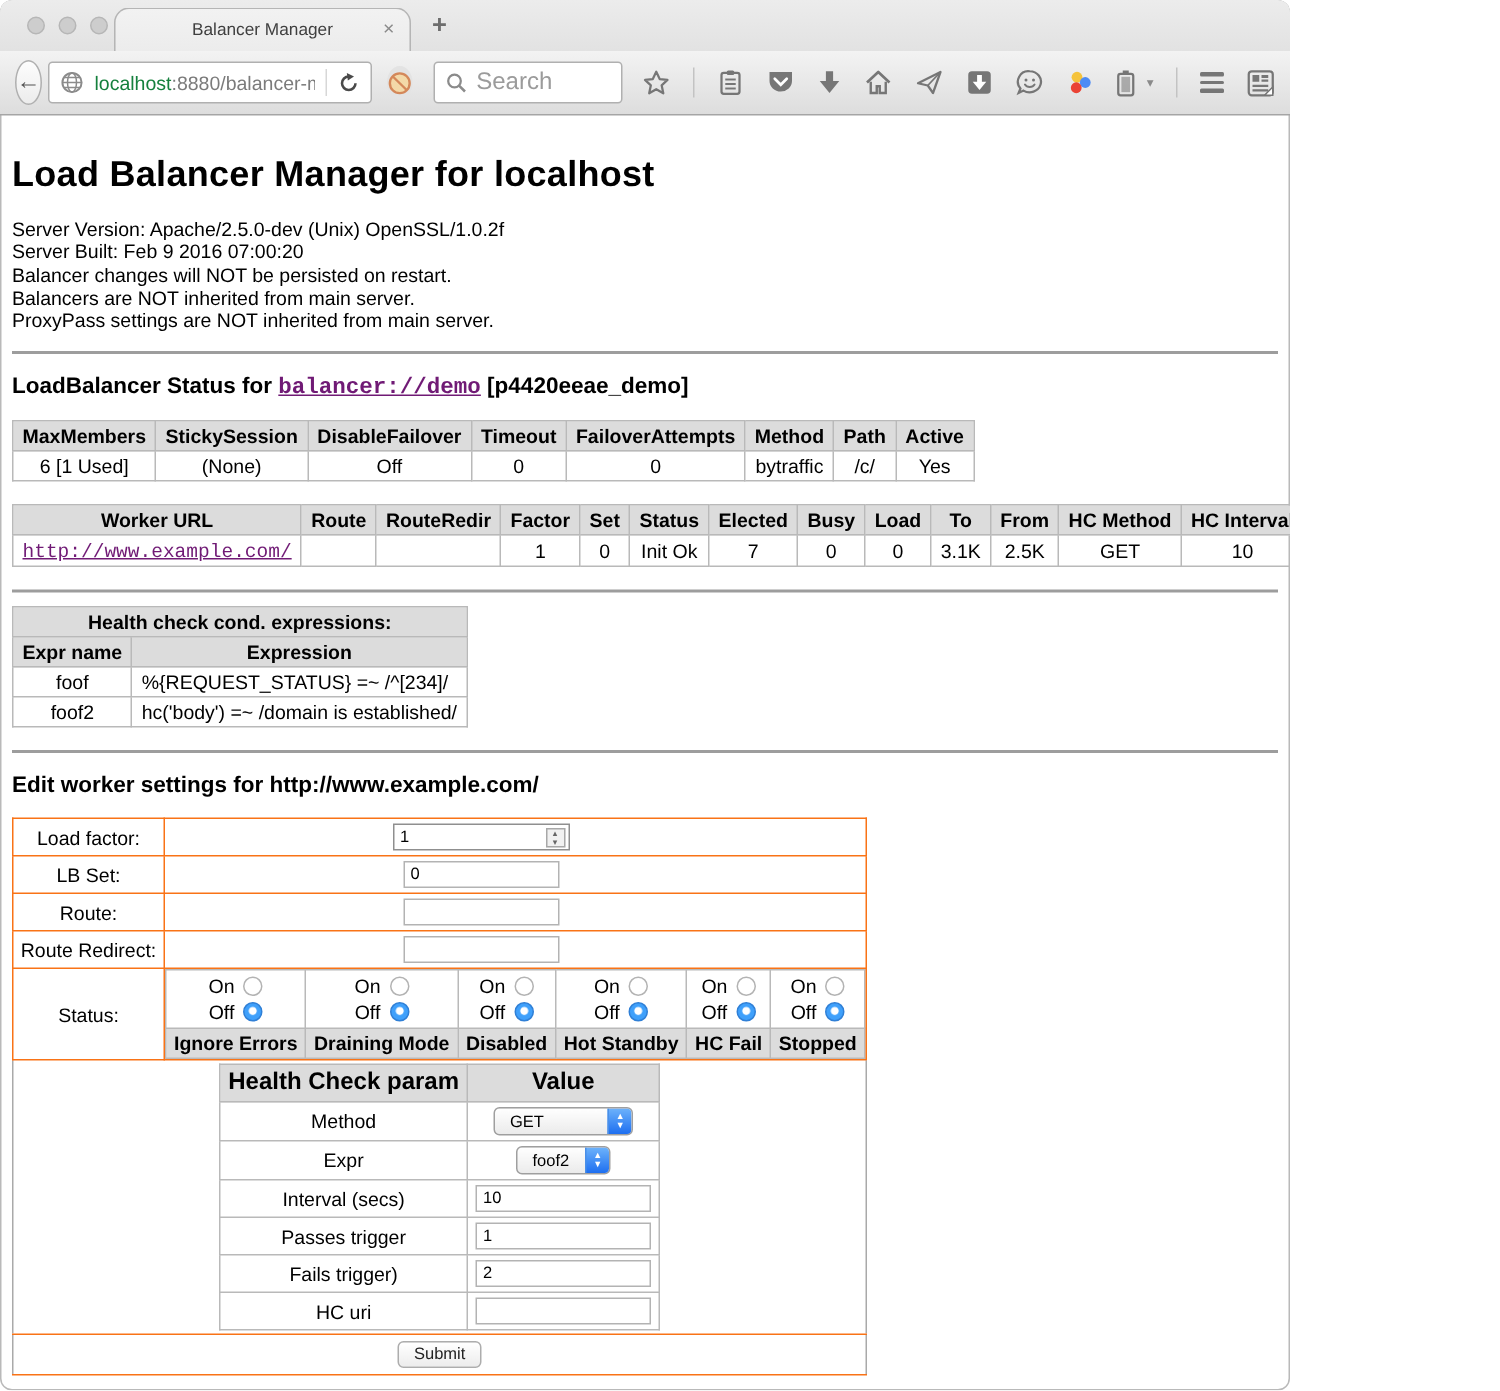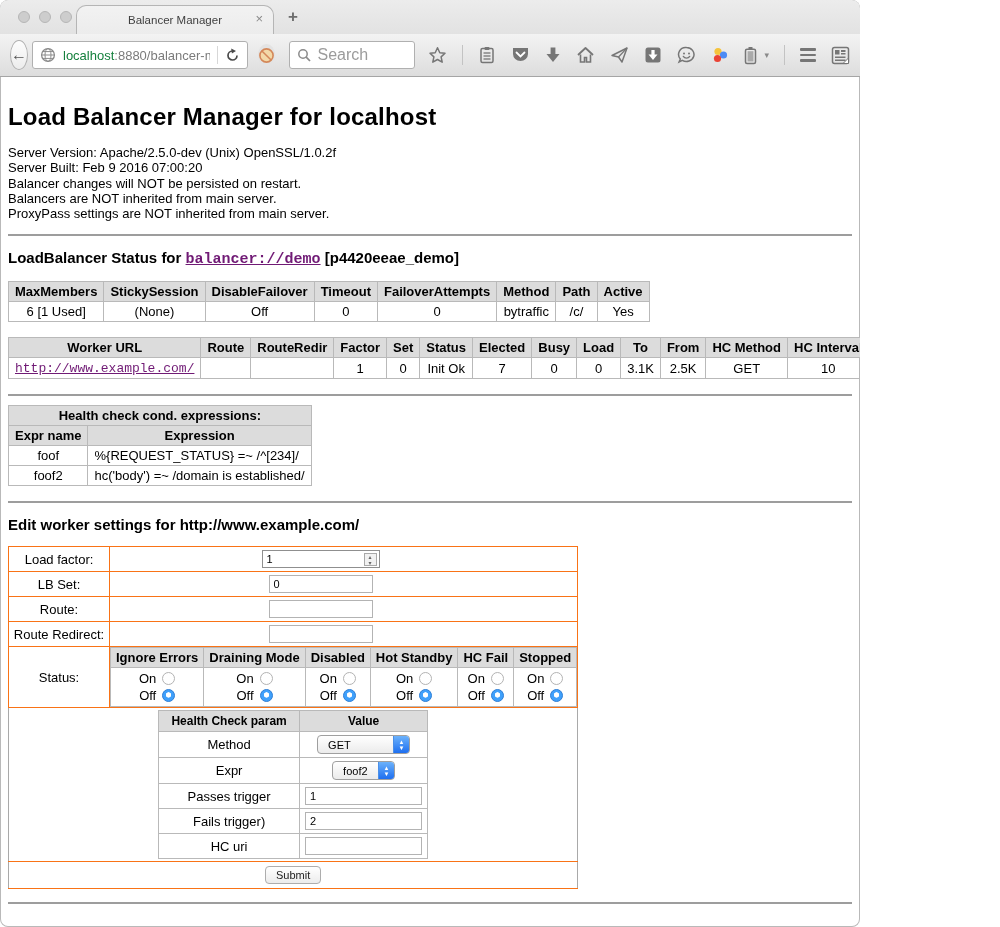--- a/index.html
+++ b/index.html
@@ -76,21 +76,21 @@
 
   table.status { border-collapse:collapse; width:100%; }
   table.status th, table.status td { border:1px solid #b9b9b9; padding:2px 5px; text-align:center; white-space:nowrap; }
   table.status th { background:#dcdcdc; font-size:13px; }
   .radio-line { display:flex; align-items:center; justify-content:center; gap:6px; font-size:13px; height:17px; }
   .radio { width:13px; height:13px; border-radius:50%; background:#fff; border:1px solid #b3b3b3; display:inline-block; }
   .radio.on { border:1px solid #2f7fd6; background:radial-gradient(circle at 50% 45%, #fff 0 2.4px, #3fa0fb 2.9px 100%); }
 
   table.hc { border-collapse:collapse; margin:1px auto; border:1px solid #a9a9a9; }
   table.hc th, table.hc td { border:1px solid #b9b9b9; padding:3px 5px; text-align:center; white-space:nowrap; }
-  table.hc th { background:#dcdcdc; font-size:12px; }
+  table.hc th { background:#dcdcdc; font-size:16px; }
   .hc-param { width:141px; font-size:13px; }
   .hc-val { width:126px; }
   input.hctxt { width:117px; height:18px; border:1px solid #b3b3b3; font-size:11px; padding:1px 4px;
                 font-family:"Liberation Sans",sans-serif; }
 
   .mac-select { display:inline-flex; align-items:center; border:1px solid #9f9f9f; border-radius:4px;
                 background:linear-gradient(#ffffff,#ebebeb); height:19px; font-size:11px; overflow:hidden; }
   .mac-select .sel-text { padding:0 6px 0 10px; flex:1; text-align:left; }
   .mac-select .stepper { width:16px; align-self:stretch; background:linear-gradient(#6cb2fb,#1e6ff0);
                          color:#fff; display:flex; flex-direction:column; align-items:center; justify-content:center;
@@ -353,89 +353,89 @@
       <tr>
         <td class="lbl">Route Redirect:</td>
         <td class="fld"><input class="txt shift-l" type="text" value="" style=""></td>
       </tr>
       <tr>
         <td class="lbl">Status:</td>
         <td style="padding:0">
           <table class="status">
             <tbody>
                   <tr>
+              <td>
+                <div class="radio-line">
+                        <span>On</span>
+                        <span class="radio"></span>
+                      </div>
+                <div class="radio-line">
+                        <span>Off</span>
+                        <span class="radio on"></span>
+                      </div>
+              </td>
+              <td>
+                <div class="radio-line">
+                        <span>On</span>
+                        <span class="radio"></span>
+                      </div>
+                <div class="radio-line">
+                        <span>Off</span>
+                        <span class="radio on"></span>
+                      </div>
+              </td>
+              <td>
+                <div class="radio-line">
+                        <span>On</span>
+                        <span class="radio"></span>
+                      </div>
+                <div class="radio-line">
+                        <span>Off</span>
+                        <span class="radio on"></span>
+                      </div>
+              </td>
+              <td>
+                <div class="radio-line">
+                        <span>On</span>
+                        <span class="radio"></span>
+                      </div>
+                <div class="radio-line">
+                        <span>Off</span>
+                        <span class="radio on"></span>
+                      </div>
+              </td>
+              <td>
+                <div class="radio-line">
+                        <span>On</span>
+                        <span class="radio"></span>
+                      </div>
+                <div class="radio-line">
+                        <span>Off</span>
+                        <span class="radio on"></span>
+                      </div>
+              </td>
+              <td>
+                <div class="radio-line">
+                        <span>On</span>
+                        <span class="radio"></span>
+                      </div>
+                <div class="radio-line">
+                        <span>Off</span>
+                        <span class="radio on"></span>
+                      </div>
+              </td>
+            </tr>
+            <tr>
               <th>Ignore Errors</th>
               <th>Draining Mode</th>
               <th>Disabled</th>
               <th>Hot Standby</th>
               <th>HC Fail</th>
               <th>Stopped</th>
             </tr>
-            <tr>
-              <td>
-                <div class="radio-line">
-                        <span>On</span>
-                        <span class="radio"></span>
-                      </div>
-                <div class="radio-line">
-                        <span>Off</span>
-                        <span class="radio on"></span>
-                      </div>
-              </td>
-              <td>
-                <div class="radio-line">
-                        <span>On</span>
-                        <span class="radio"></span>
-                      </div>
-                <div class="radio-line">
-                        <span>Off</span>
-                        <span class="radio on"></span>
-                      </div>
-              </td>
-              <td>
-                <div class="radio-line">
-                        <span>On</span>
-                        <span class="radio"></span>
-                      </div>
-                <div class="radio-line">
-                        <span>Off</span>
-                        <span class="radio on"></span>
-                      </div>
-              </td>
-              <td>
-                <div class="radio-line">
-                        <span>On</span>
-                        <span class="radio"></span>
-                      </div>
-                <div class="radio-line">
-                        <span>Off</span>
-                        <span class="radio on"></span>
-                      </div>
-              </td>
-              <td>
-                <div class="radio-line">
-                        <span>On</span>
-                        <span class="radio"></span>
-                      </div>
-                <div class="radio-line">
-                        <span>Off</span>
-                        <span class="radio on"></span>
-                      </div>
-              </td>
-              <td>
-                <div class="radio-line">
-                        <span>On</span>
-                        <span class="radio"></span>
-                      </div>
-                <div class="radio-line">
-                        <span>Off</span>
-                        <span class="radio on"></span>
-                      </div>
-              </td>
-            </tr>
           </tbody>
               </table>
         </td>
       </tr>
       <tr>
         <td colspan="2" style="border-left:none;border-right:none;padding:1px 3px">
           <table class="hc">
             <tbody>
                   <tr>
               <th class="hc-param">Health Check param</th>
@@ -453,20 +453,24 @@
             <tr>
               <td class="hc-param">Expr</td>
               <td class="hc-val">
                 <span class="mac-select sel-expr">
                   <span class="sel-text">foof2</span>
                   <span class="stepper">▲<br>▼</span>
                 </span>
               </td>
             </tr>
             <tr>
+              <td class="hc-param">Interval (secs)</td>
+              <td class="hc-val"><input class="hctxt" type="text" value="10" style=""></td>
+            </tr>
+            <tr>
               <td class="hc-param">Passes trigger</td>
               <td class="hc-val"><input class="hctxt" type="text" value="1" style=""></td>
             </tr>
             <tr>
               <td class="hc-param">Fails trigger)</td>
               <td class="hc-val"><input class="hctxt" type="text" value="2" style=""></td>
             </tr>
             <tr>
               <td class="hc-param">HC uri</td>
               <td class="hc-val"><input class="hctxt" type="text" value="" style=""></td>

